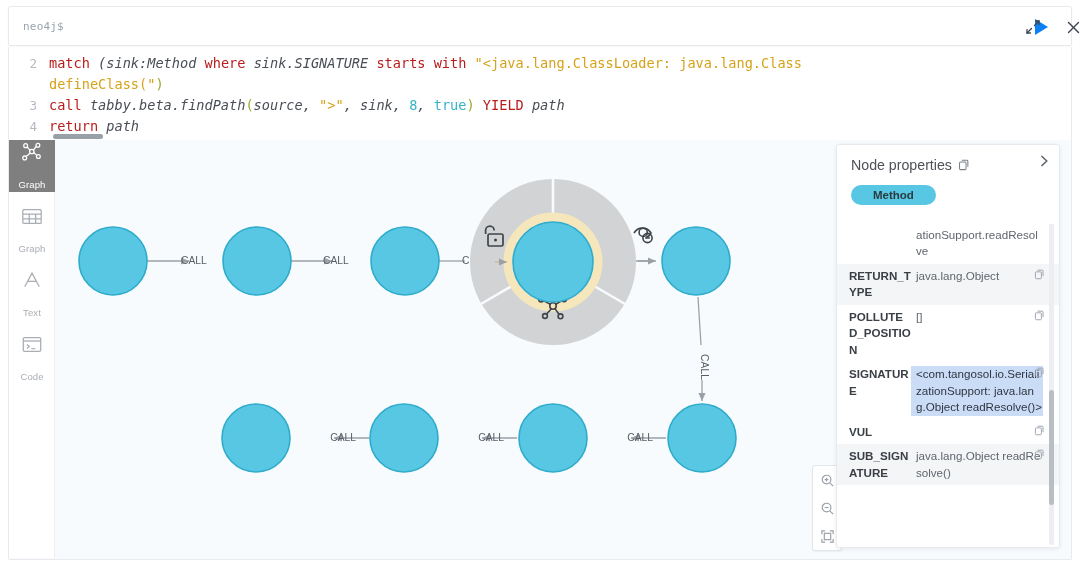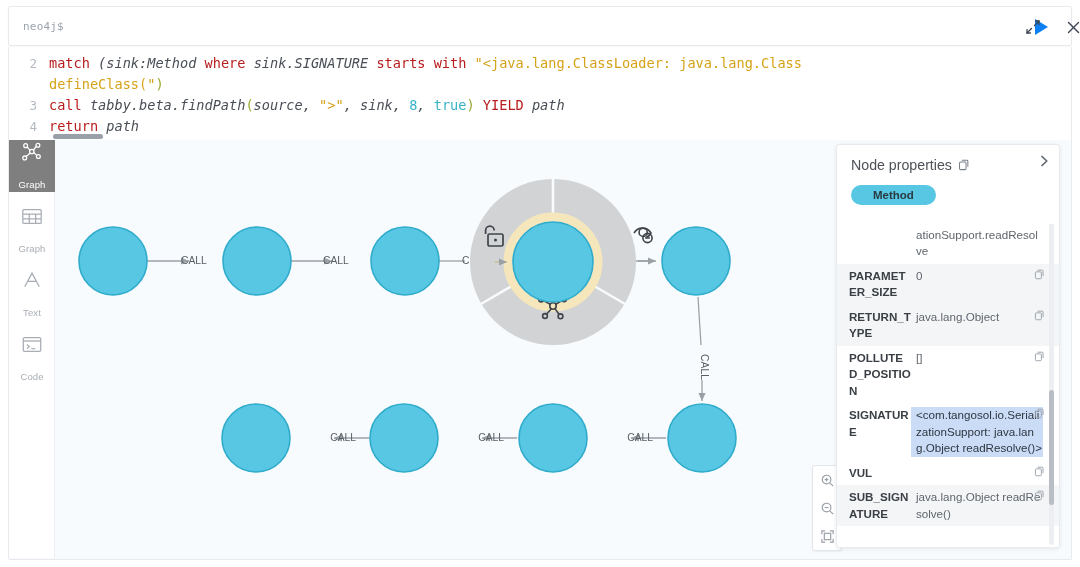--- a/index.html
+++ b/index.html
@@ -485,30 +485,20 @@
     <div class="badge-row">
       <span class="badge">Method</span>
     </div>
 
     <div class="props-list">
       <div class="clip-mask"></div>
       <div id="prop-rows">
           <div class="prow clipped">
             <div class="pkey">NAMED</div>
             <div class="pval">com.tangosol.io.SerializationSupport.readResolve</div>
-            <svg class="copy-ic" width="11" height="11" viewBox="0 0 14 14">
-              <g fill="none" stroke="#9aa1ab" stroke-width="1.2">
-                <path d="M4.5 1.5 h6 a1 1 0 0 1 1 1 v6.5"></path>
-                <rect x="1.8" y="3.6" width="7.6" height="8.8" rx="1.3"></rect>
-              </g>
-            </svg>
-          </div>
-          <div class="prow alt">
-            <div class="pkey">PARAMETER_SIZE</div>
-            <div class="pval">0</div>
             <svg class="copy-ic" width="11" height="11" viewBox="0 0 14 14">
               <g fill="none" stroke="#9aa1ab" stroke-width="1.2">
                 <path d="M4.5 1.5 h6 a1 1 0 0 1 1 1 v6.5"></path>
                 <rect x="1.8" y="3.6" width="7.6" height="8.8" rx="1.3"></rect>
               </g>
             </svg>
           </div>
           <div class="prow alt">
             <div class="pkey">RETURN_TYPE</div>
             <div class="pval">java.lang.Object</div>

